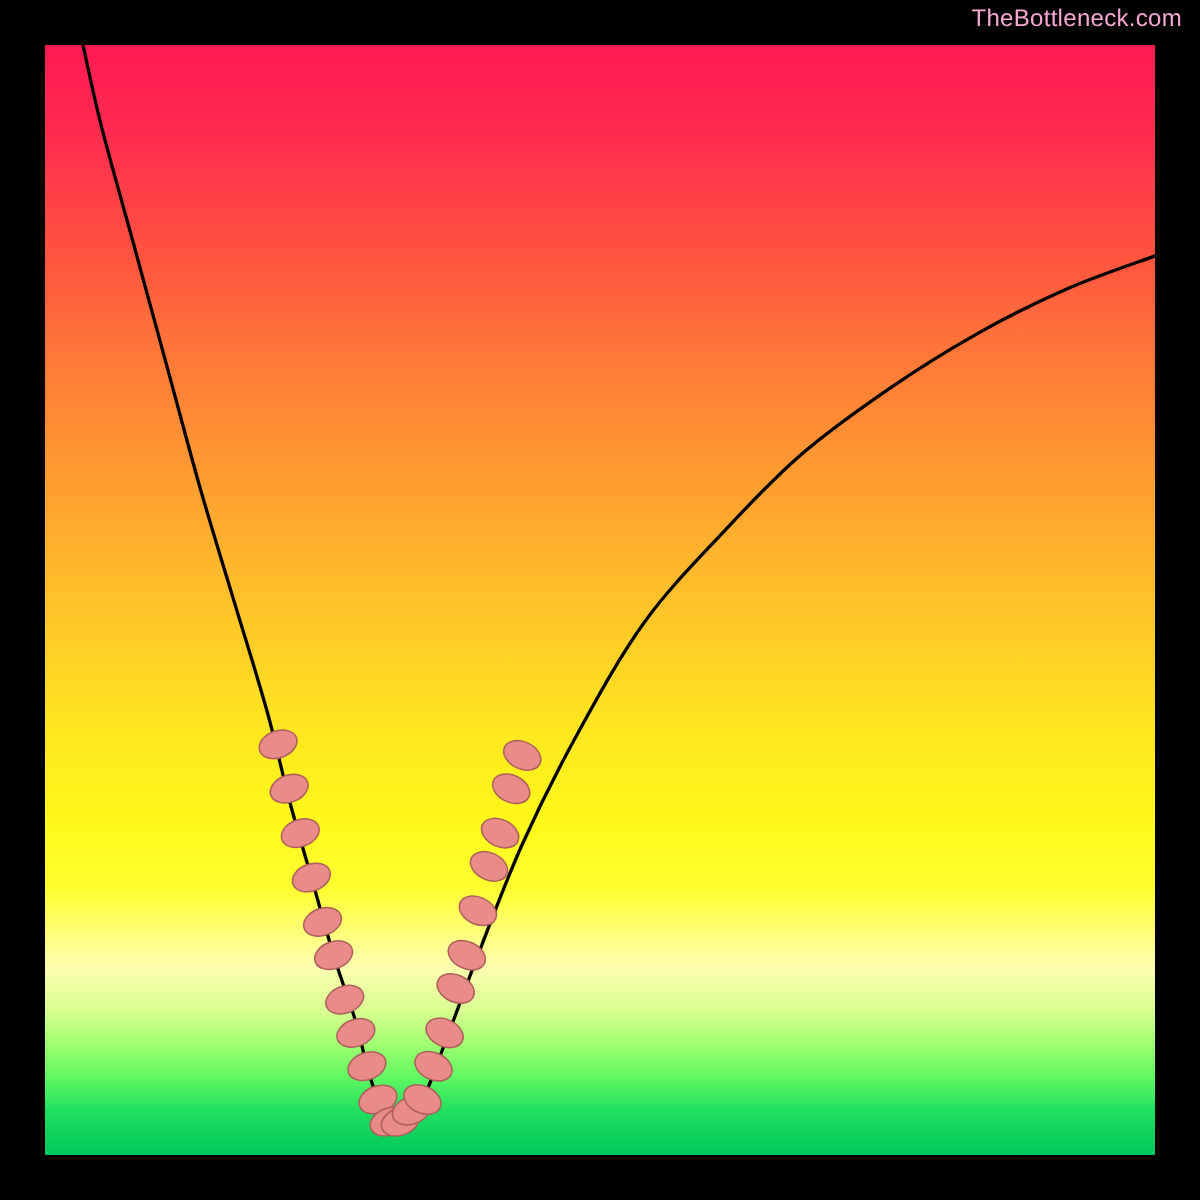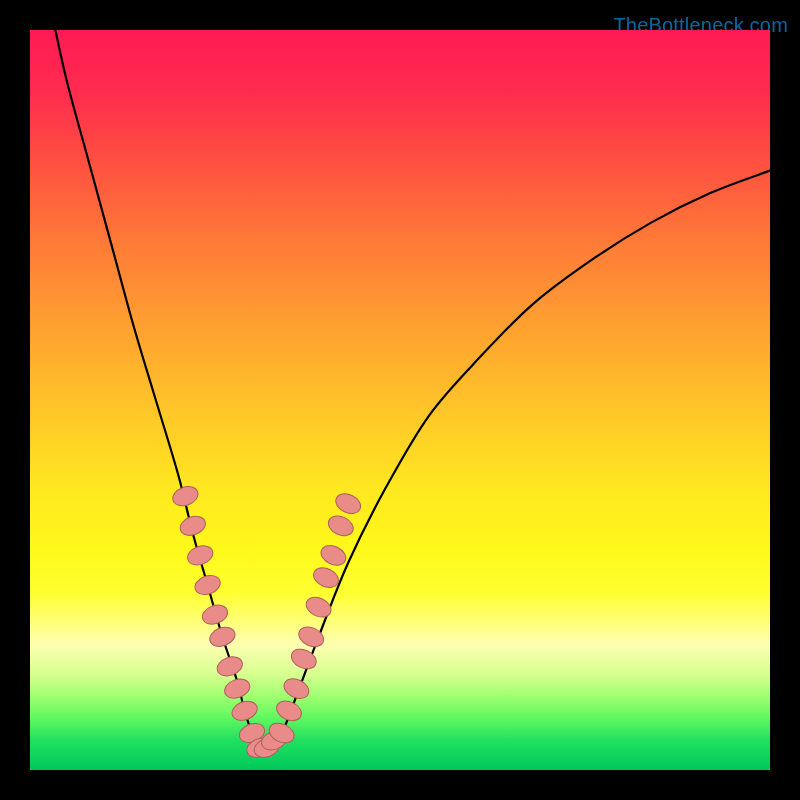--- a/index.html
+++ b/index.html
@@ -42,24 +42,24 @@
     );
   }
   svg.curve {
     position: absolute;
     inset: 0;
     width: 740px;
     height: 740px;
   }
   .watermark {
     position: absolute;
-    top: 14px;
+    top: 4px;
     right: 12px;
-    color: #0369a1;
-    font-size: 20px;
+    color: #f9a8d4;
+    font-size: 16px;
     font-weight: 500;
     letter-spacing: 0.2px;
     user-select: none;
   }
 </style>
 </head>
 <body>
 
 <div class="watermark">TheBottleneck.com</div>
 

